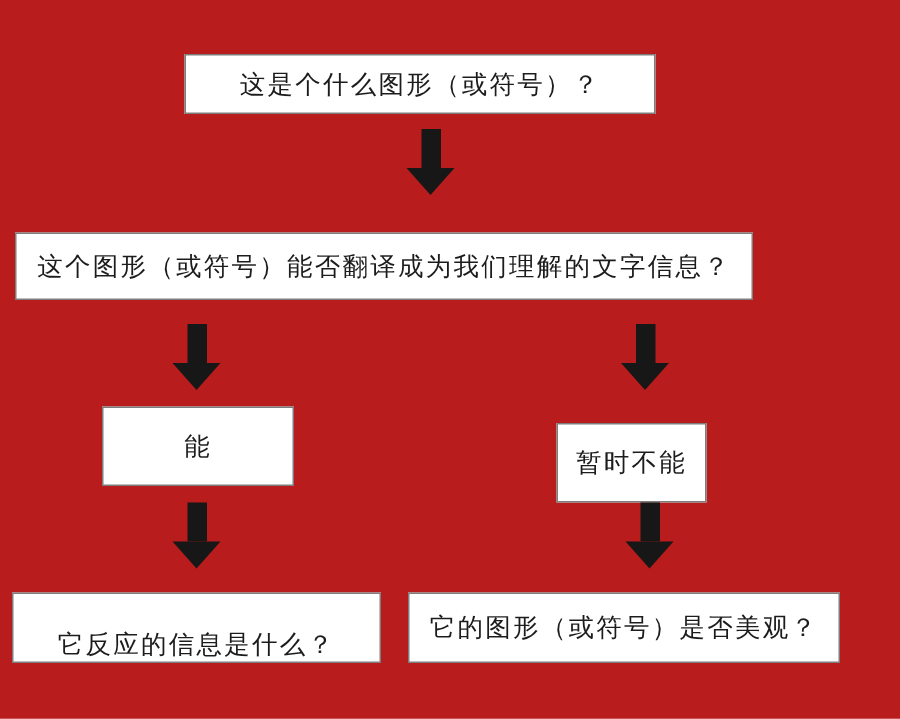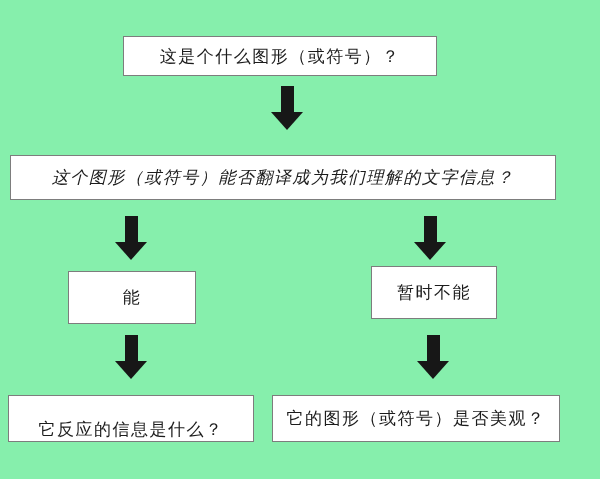--- a/index.html
+++ b/index.html
@@ -13,21 +13,21 @@
       font-family: "DejaVu Sans", "Liberation Sans", sans-serif;
       position: relative;
       overflow: hidden;
     }
     .canvas {
       position: absolute;
       left: 0;
       top: 0;
       width: 600px;
       height: 479px;
-      background: #86efac;
+      background: #b91c1c;
     }
     .box {
       position: absolute;
       border: 1px solid #7d7d7d;
       background: #ffffff;
       display: flex;
       align-items: center;
       justify-content: center;
       font-size: 17px;
       color: #1c1c1c;
@@ -63,39 +63,39 @@
 
   <div class="box" style="left:123px; top:36px; width:314px; height:40px;">
     <span>这是个什么图形（或符号）？</span>
   </div>
 
   <div class="arrow" style="left:271px; top:86px;">
     <div class="stem"></div>
     <div class="head"></div>
   </div>
 
-  <div class="box" style="left:10px; top:155px; width:546px; height:45px;font-style:italic;">
+  <div class="box" style="left:10px; top:155px; width:492px; height:45px;">
     <span>这个图形（或符号）能否翻译成为我们理解的文字信息？</span>
   </div>
 
   <div class="arrow" style="left:115px; top:216px;">
     <div class="stem"></div>
     <div class="head"></div>
   </div>
 
   <div class="arrow" style="left:414px; top:216px;">
     <div class="stem"></div>
     <div class="head"></div>
   </div>
 
   <div class="box" style="left:68px; top:271px; width:128px; height:53px;">
     <span>能</span>
   </div>
 
-  <div class="box" style="left:371px; top:266px; width:126px; height:53px;">
+  <div class="box" style="left:371px; top:282px; width:100px; height:53px;">
     <span>暂时不能</span>
   </div>
 
   <div class="arrow" style="left:115px; top:335px;">
     <div class="stem"></div>
     <div class="head"></div>
   </div>
 
   <div class="arrow" style="left:417px; top:335px;">
     <div class="stem"></div>

